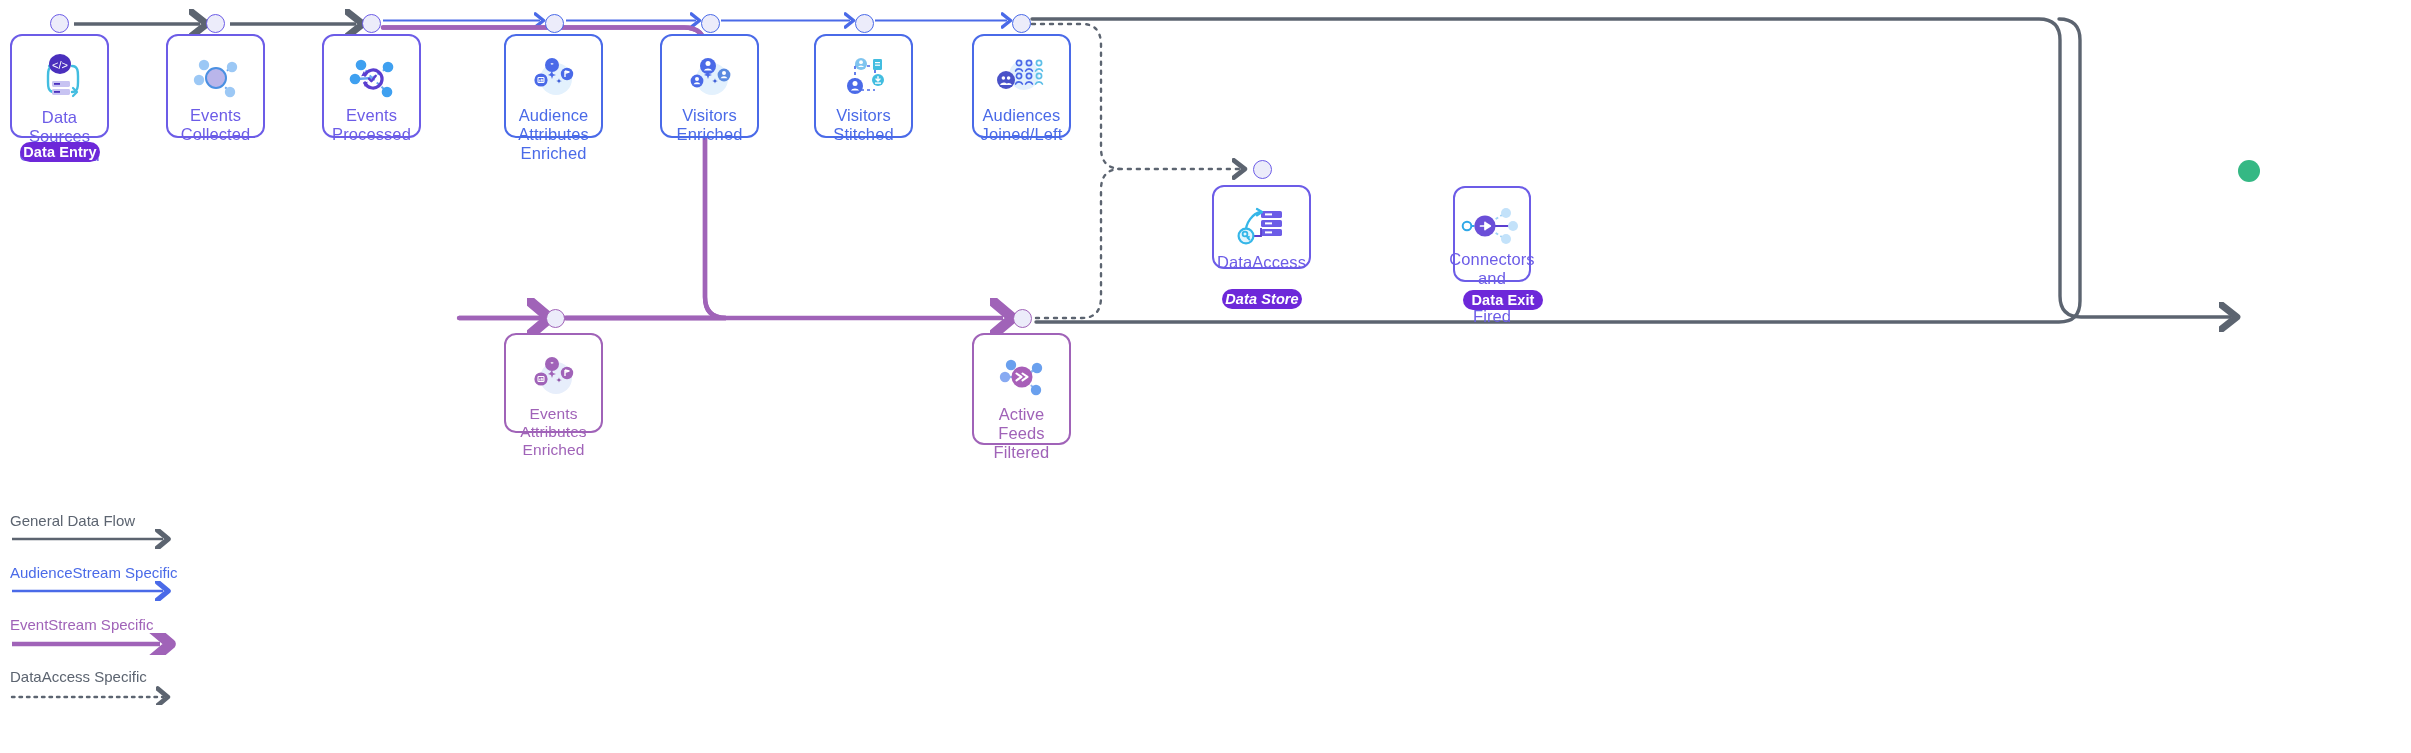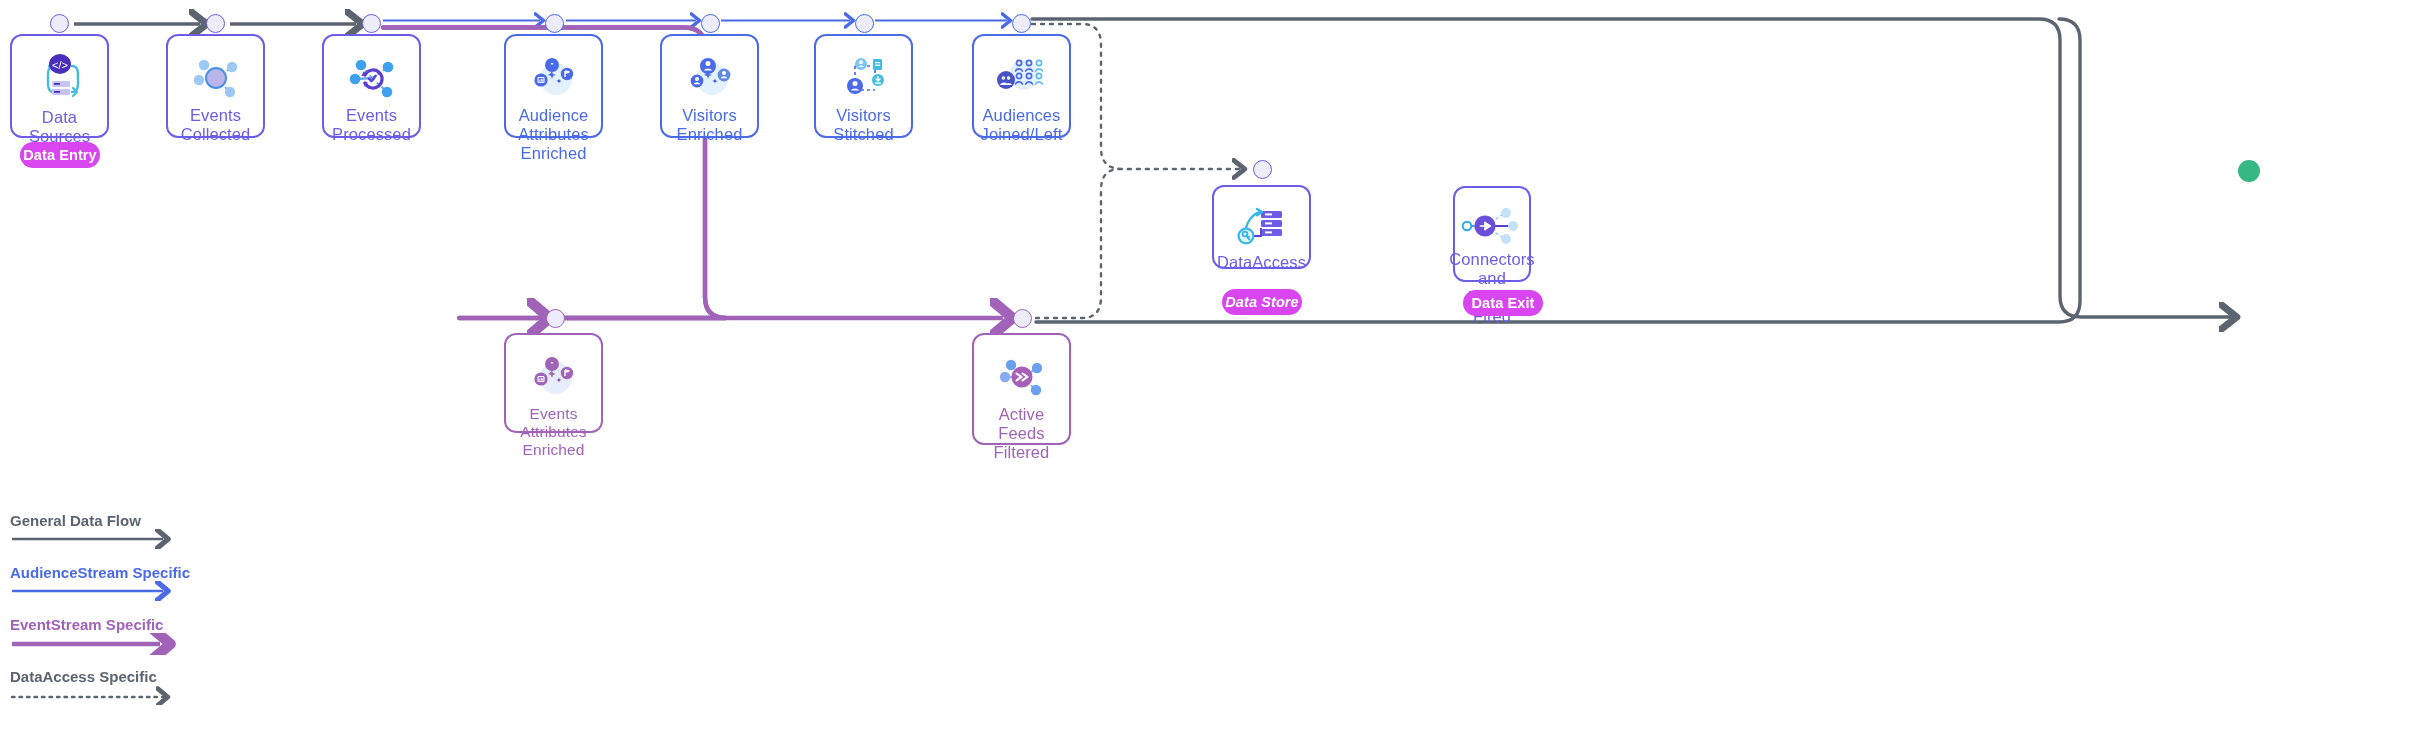--- a/index.html
+++ b/index.html
@@ -39,25 +39,25 @@
   .card.purple{border:2px solid #6c5ce7;}
   .card.purple .clabel{color:#6c5ce7;}
   .card.blue{border:2px solid #4a6ae8;}
   .card.blue .clabel{color:#4a6ae8;}
   .card.violet{border:2px solid #a063b8;}
   .card.violet .clabel{color:#a063b8;}
 
   
   .badge{
     position:absolute;
-    background:#d946ef;color:#fff;
+    background:#6d28d9;color:#fff;
     border-radius:14px;
     font-size:14.5px;font-weight:bold;
     display:flex;align-items:center;justify-content:center;
-    height:26px;
+    height:20px;
     z-index:6;
     letter-spacing:.1px;
   }
 
   
   .node{
     position:absolute;width:19px;height:19px;border-radius:50%;
     background:#ececfa;box-sizing:border-box;z-index:7;
   }
   .node.purple{border:1.6px solid #6c5ce7;}
@@ -71,21 +71,21 @@
     background:#35b884;color:#ffffff;
     display:flex;align-items:center;justify-content:center;
     text-align:center;font-size:17px;line-height:1.35;
     white-space:pre-line;z-index:6;
     padding:0 14px;box-sizing:border-box;
   }
 
   
   .legend{position:absolute;left:8px;top:513px;width:320px;z-index:8;}
   .legrow{position:relative;height:52px;}
-  .legrow .ltext{font-size:15px;line-height:1;position:absolute;left:2px;top:0;font-weight:bold;}
+  .legrow .ltext{font-size:15px;line-height:1;position:absolute;left:2px;top:0;}
   .legrow svg{position:absolute;left:0;top:16px;}
   .lt-gray{color:#5c6470;}
   .lt-blue{color:#4a6ae8;}
   .lt-violet{color:#a063b8;}
 </style>
 </head>
 <body>
 
 <div id="stage">
 

